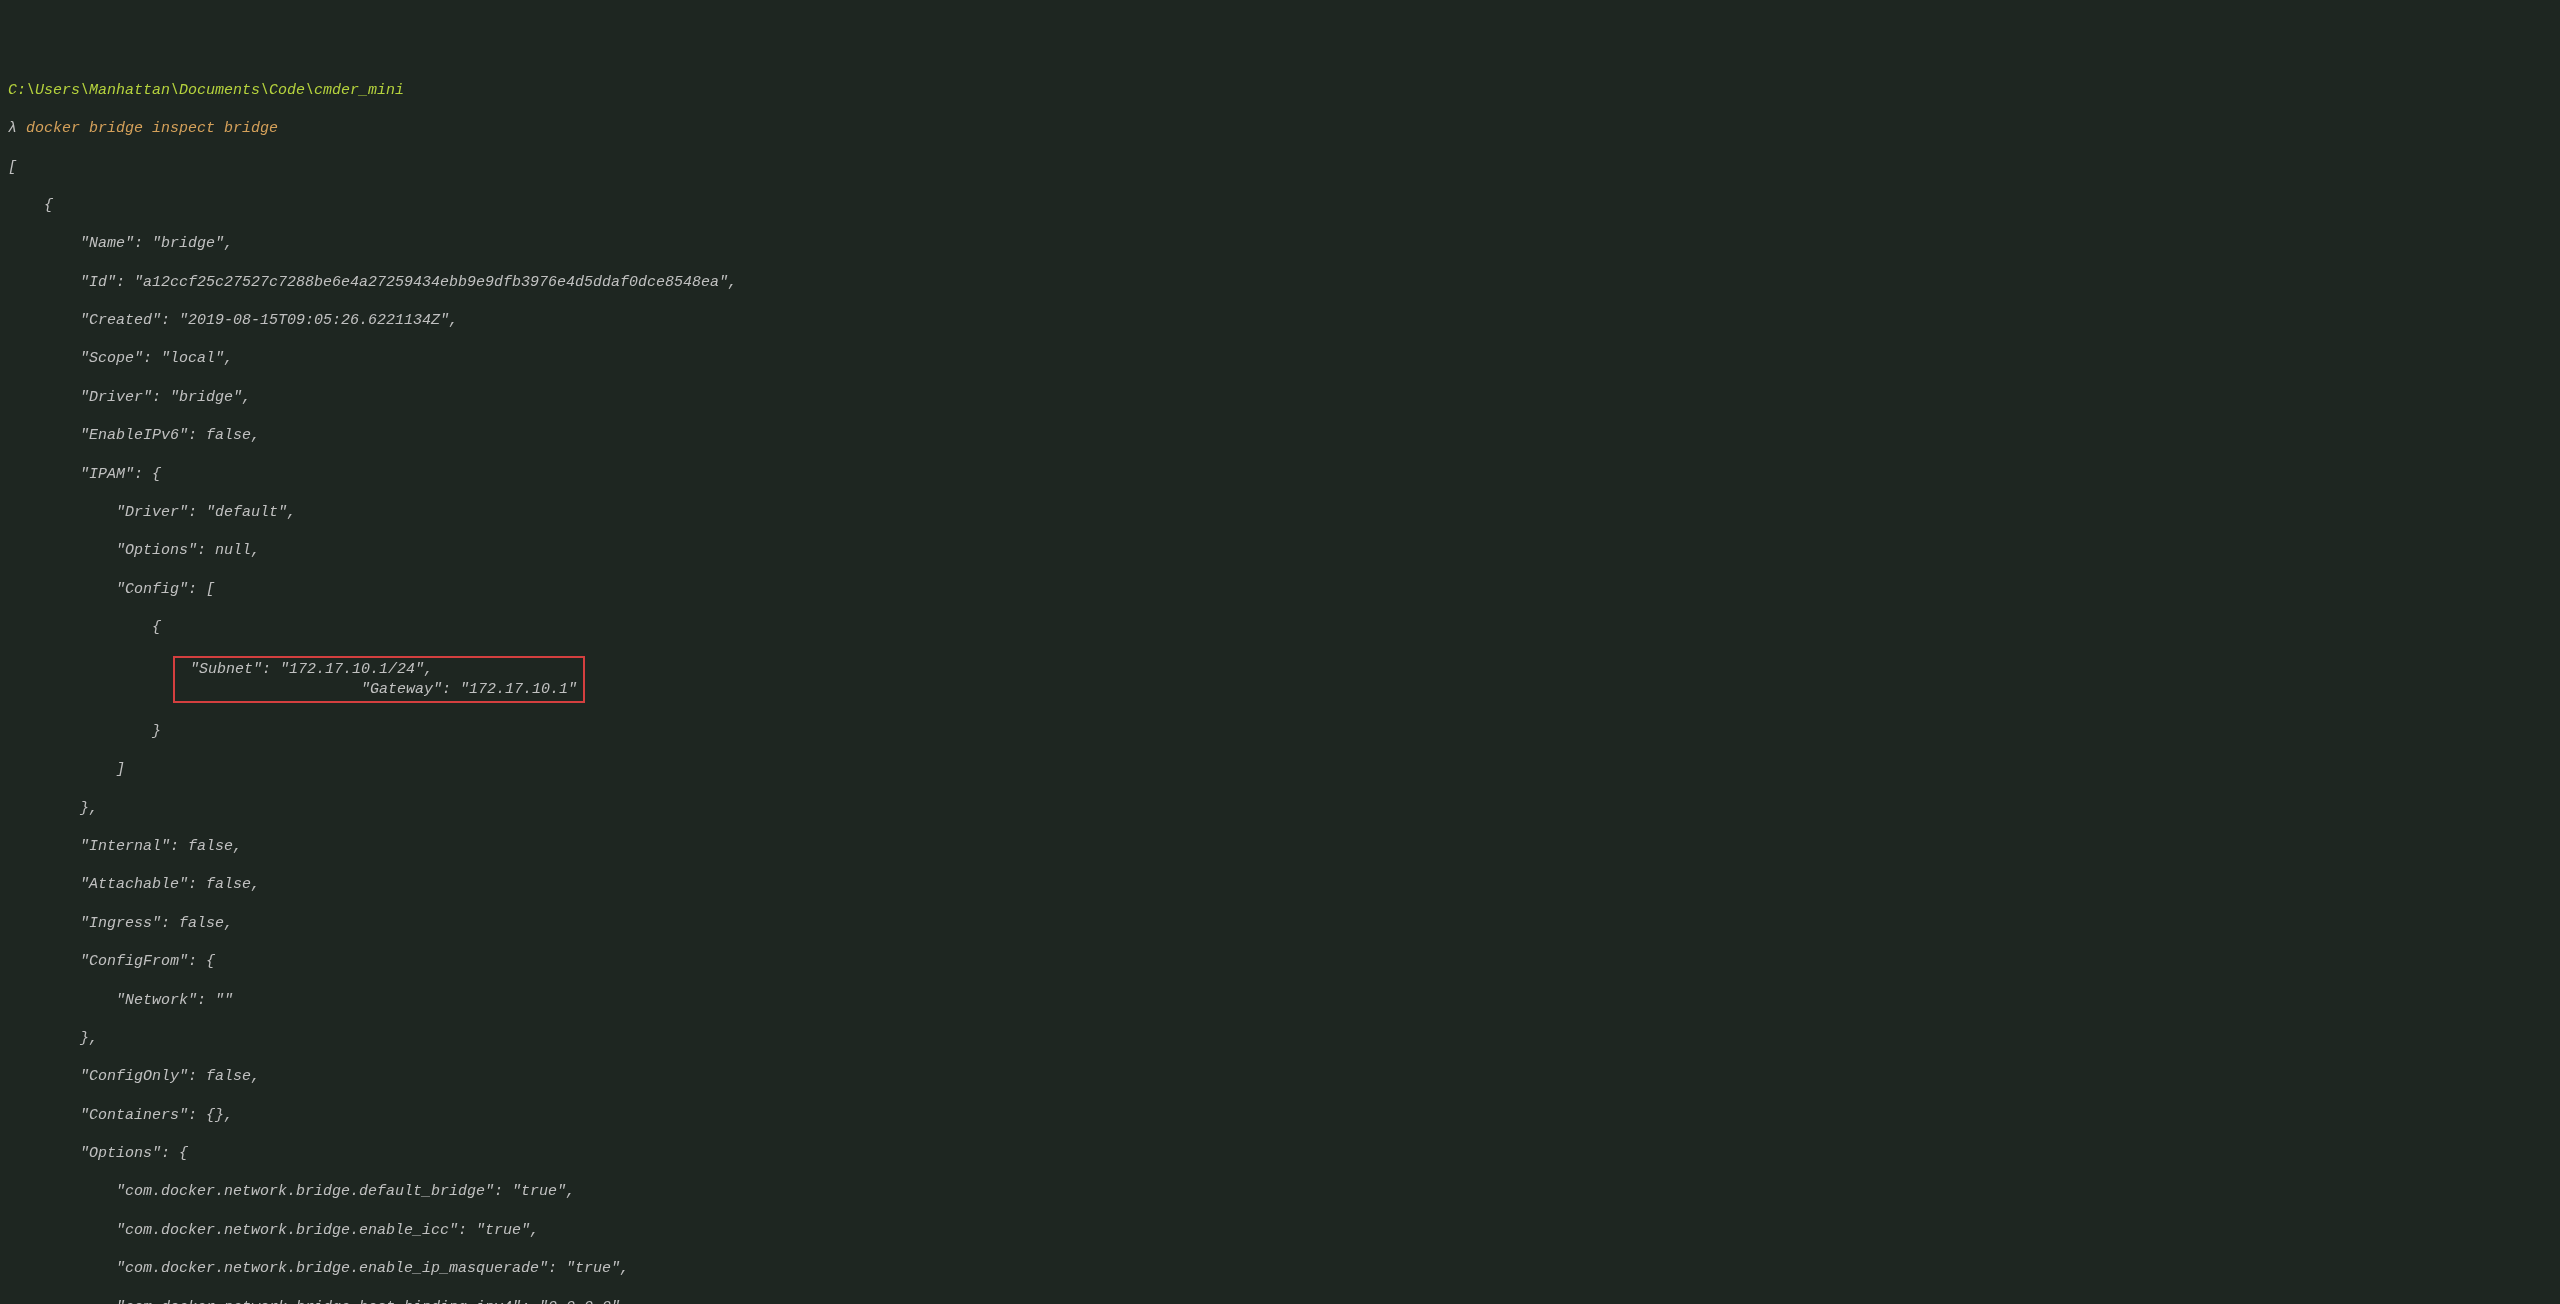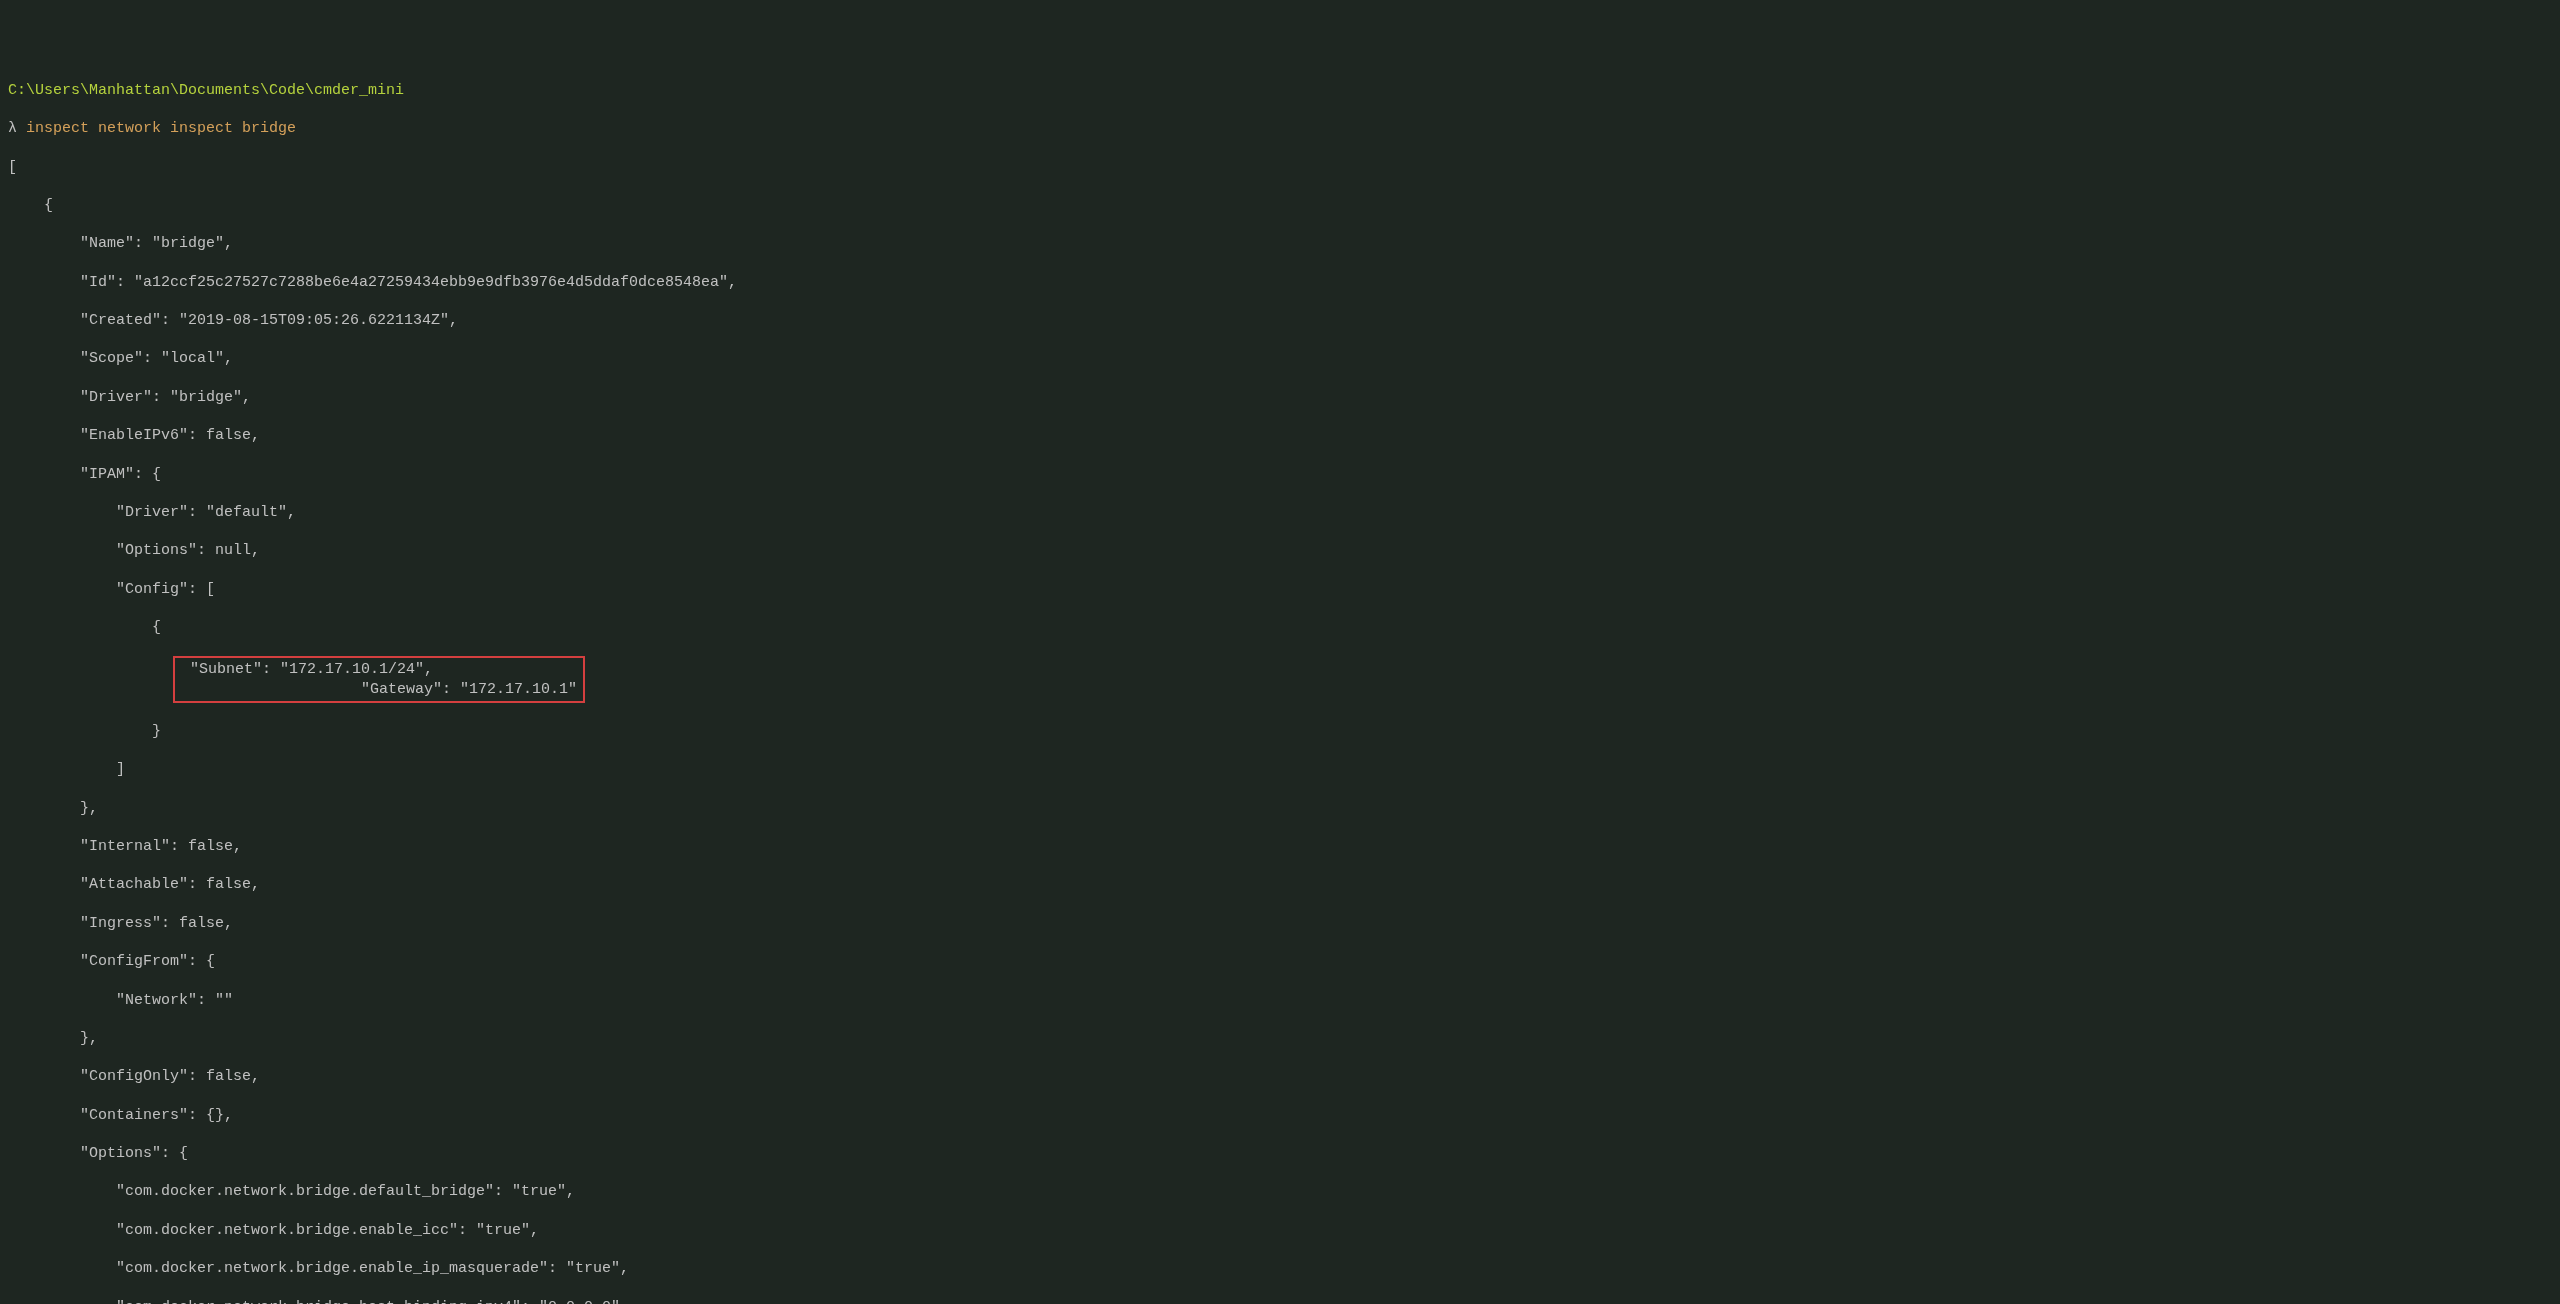--- a/index.html
+++ b/index.html
@@ -1,18 +1,19 @@
 <!DOCTYPE html>
 <html><head>
   <meta charset="utf-8">
   <style>
     * {
       margin: 0;
       padding: 0;
       box-sizing: border-box;
+      font-style: italic;
     }
     body {
       background-color: #1e2621;
       color: #c0c0c0;
       font-family: Consolas, 'Courier New', monospace;
       font-size: 15px;
       line-height: 1.28;
       padding: 4px 8px;
       white-space: pre;
       min-height: 100vh;
@@ -38,21 +39,21 @@
     .line {
       display: block;
     }
   </style>
 </head>
 <body>
 
 
 
 <span class="line"><span class="path">C:\Users\Manhattan\Documents\Code\cmder_mini</span></span>
-<span class="line"><span class="prompt">λ</span> <span class="command">inspect network inspect bridge</span></span>
+<span class="line"><span class="prompt">λ</span> <span class="command">docker bridge inspect bridge</span></span>
 <span class="line output">[</span>
 <span class="line output">    {</span>
 <span class="line output">        "Name": "bridge",</span>
 <span class="line output">        "Id": "a12ccf25c27527c7288be6e4a27259434ebb9e9dfb3976e4d5ddaf0dce8548ea",</span>
 <span class="line output">        "Created": "2019-08-15T09:05:26.6221134Z",</span>
 <span class="line output">        "Scope": "local",</span>
 <span class="line output">        "Driver": "bridge",</span>
 <span class="line output">        "EnableIPv6": false,</span>
 <span class="line output">        "IPAM": {</span>
 <span class="line output">            "Driver": "default",</span>

